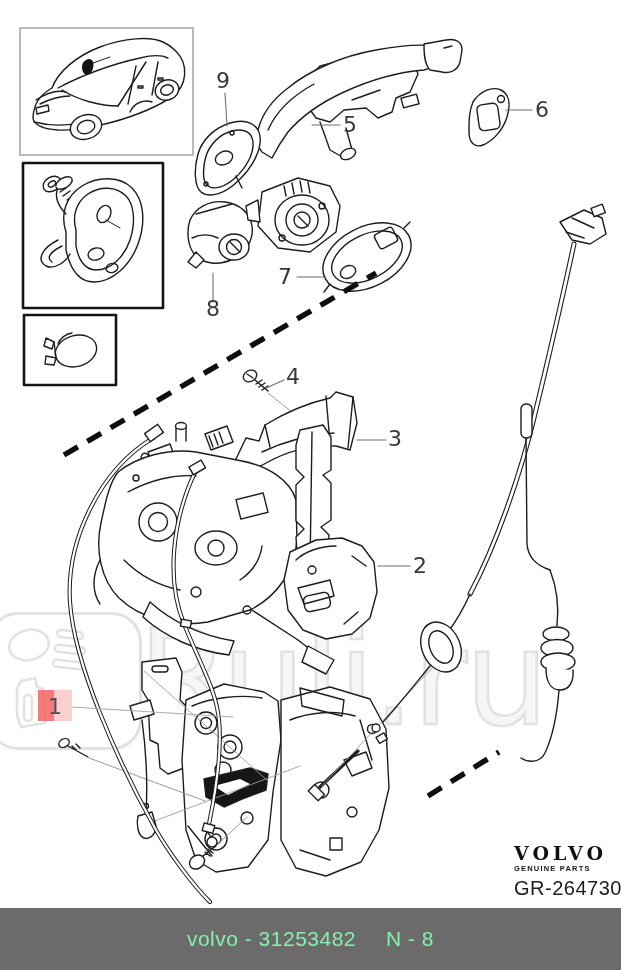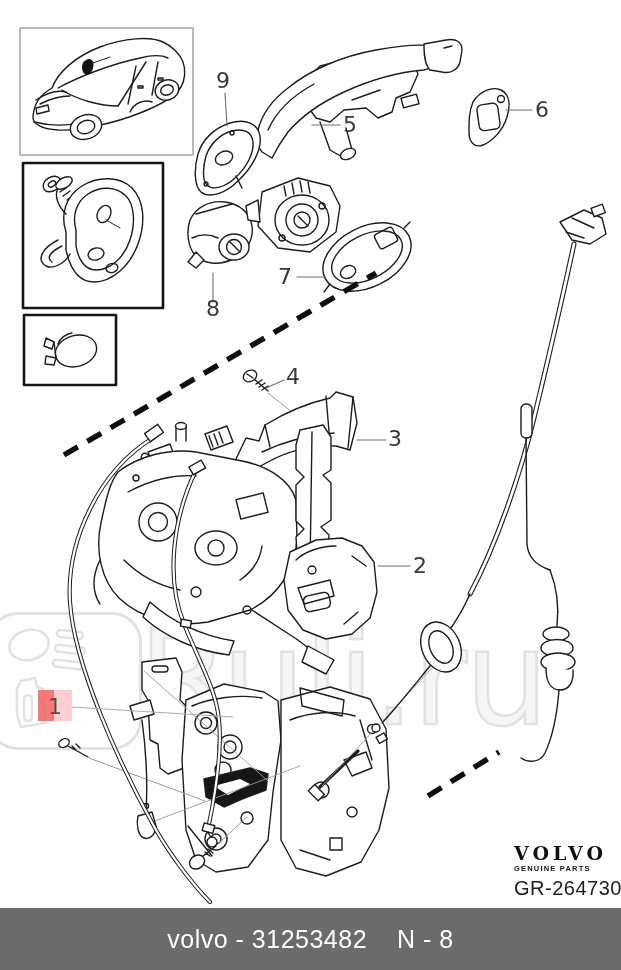--- a/index.html
+++ b/index.html
@@ -43,21 +43,21 @@
   #brand .grnum{
     font-family:"Liberation Sans",sans-serif;font-size:20px;color:#1d1d1d;
     margin-top:5px;line-height:1;letter-spacing:0.5px;
   }
   
   #footer{
     position:absolute;left:0;top:908px;width:621px;height:62px;background:#6b6b6b;
     display:flex;align-items:center;justify-content:center;gap:30px;z-index:5;
   }
   #footer span{
-    color:#ffffff;font-family:"Liberation Sans",sans-serif;font-size:25px;letter-spacing:0.5px;
+    color:#86efac;font-family:"Liberation Sans",sans-serif;font-size:21px;letter-spacing:0.5px;
   }
 </style>
 </head>
 <body>
 
 <div id="page">
 
   <div id="wm-text">Ruli.ru</div>
   <div id="wm-logo">
     <svg width="142" height="126" viewBox="0 0 142 126" fill="none" stroke="#e2e2e2" stroke-width="2.5">

